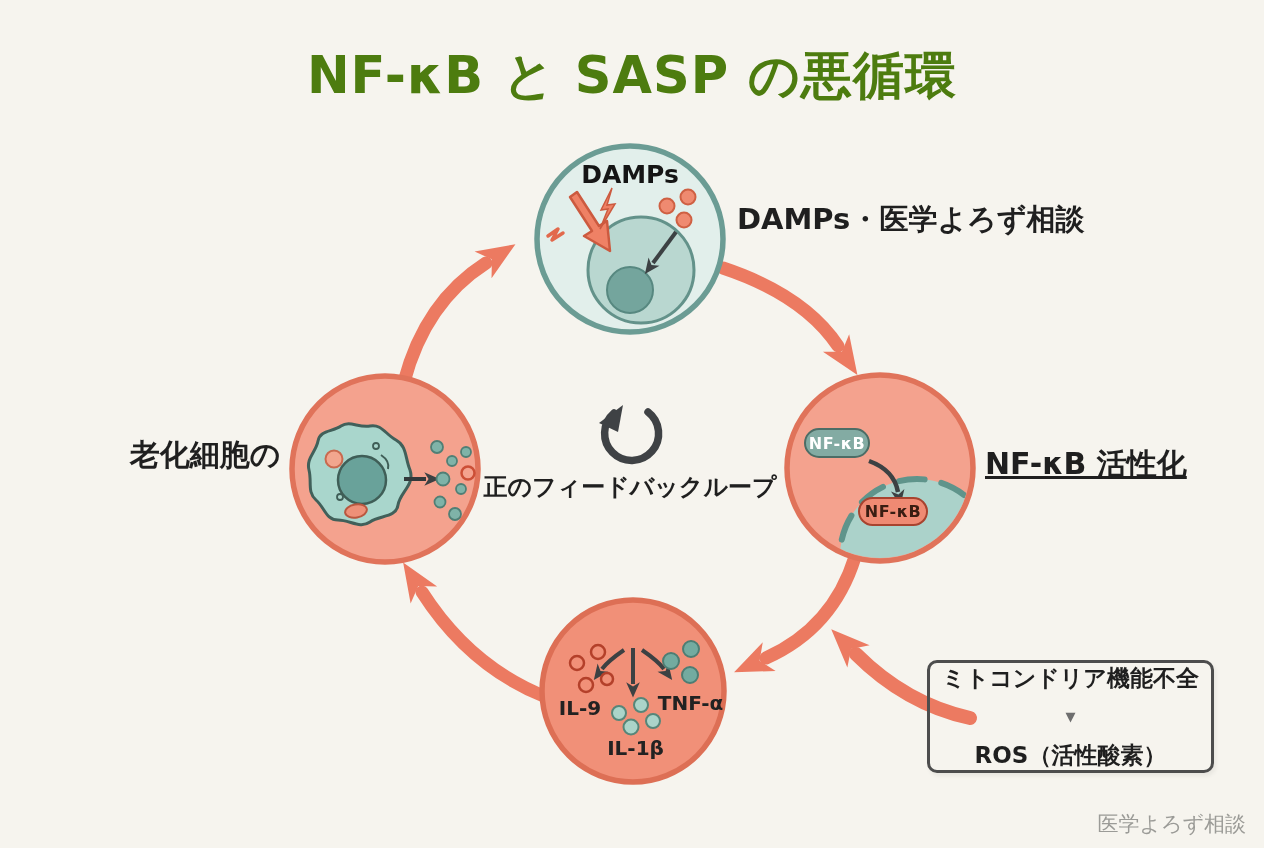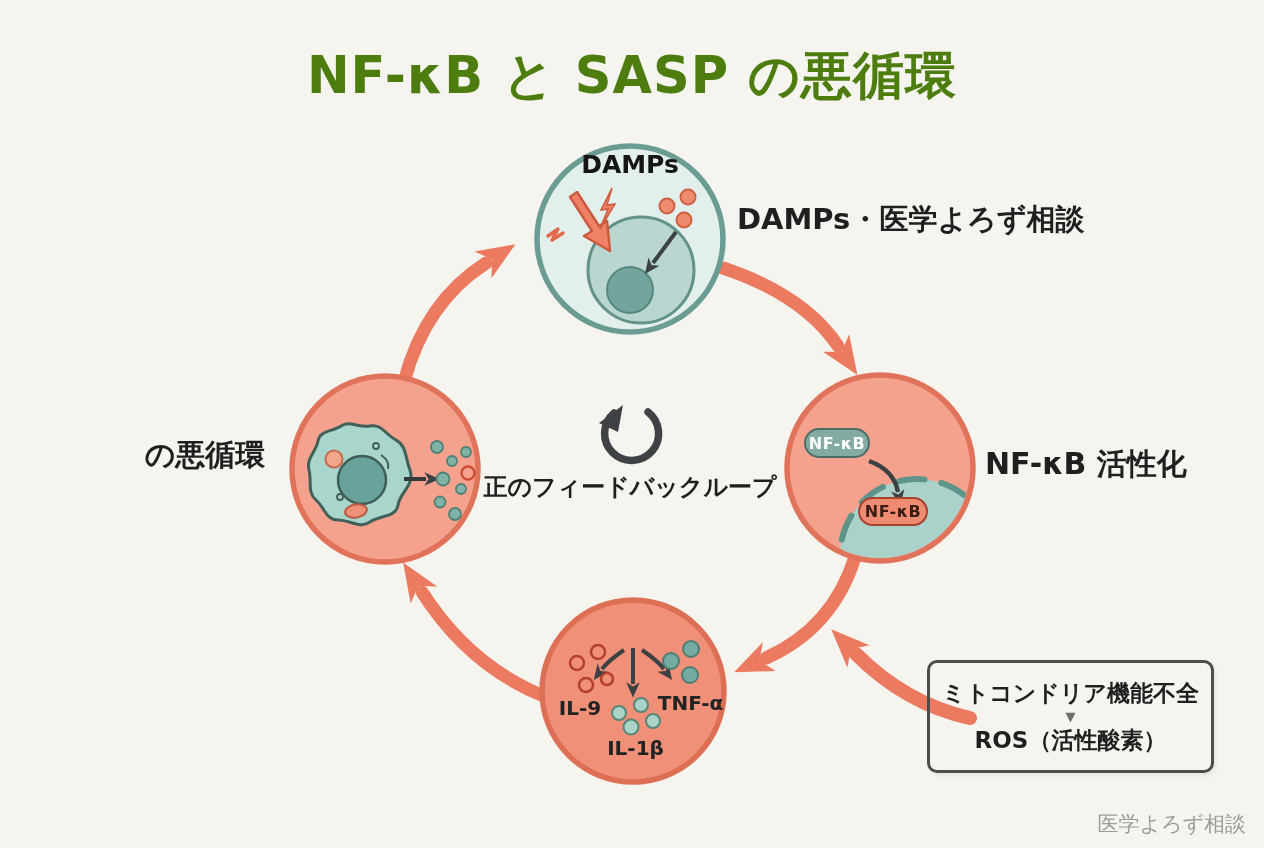--- a/index.html
+++ b/index.html
@@ -3,41 +3,41 @@
 <meta charset="utf-8">
 <style>
   * { margin:0; padding:0; box-sizing:border-box; }
   html,body { width:1264px; height:848px; }
   body { font-family:"DejaVu Sans","Liberation Sans",sans-serif; background:#f6f4ee; overflow:hidden; }
   .canvas { position:relative; width:1264px; height:848px; background:#f6f4ee; }
   .svg-layer { position:absolute; left:0; top:0; width:1264px; height:848px; }
   .lbl { position:absolute; color:#1f1f1f; font-weight:800; white-space:nowrap; }
   .title { position:absolute; top:42px; left:0; width:100%; text-align:center;
            font-size:51px; font-weight:800; color:#4d7c0f; letter-spacing:1px; }
-  .damps-inner   { left:565px; top:150px; width:130px; text-align:center; font-size:25px; color:#151515; }
+  .damps-inner   { left:565px; top:160px; width:130px; text-align:center; font-size:25px; color:#151515; }
   .damps-caption { left:737px; top:200px; font-size:29px; }
-  .nfkb-caption  { left:985px; top:444px; font-size:30px; }
+  .nfkb-caption  { left:985px; top:444px; font-size:30px;text-decoration:underline; }
   .nfkb-sub      { left:986px; top:484px; font-size:20px; }
   .cyto-caption  { left:445px; top:787px; width:400px; text-align:center; font-size:30px; }
   .sasp-line1    { left:100px; top:435px; width:210px; text-align:center; font-size:30px; }
   .sasp-line2    { left:100px; top:472px; width:210px; text-align:center; font-size:30px; }
   .center-label  { left:455px; top:471px; width:350px; text-align:center; font-size:24px; }
   .pill { position:absolute; display:flex; align-items:center; justify-content:center;
           font-weight:800; font-size:16px; letter-spacing:0.5px; }
   .pill-cyto { left:804px; top:428px; width:66px; height:30px; background:#83aba3;
                border:2.5px solid #4c6d66; border-radius:16px; color:#ffffff; }
   .pill-nuc  { left:858px; top:497px; width:70px; height:29px; background:#ef8a73;
                border:2.5px solid #a8432f; border-radius:15px; color:#3a1d12; }
   .il6-label  { left:545px; top:696px; width:70px; text-align:center; font-size:20px; color:#222; }
   .tnfa-label { left:648px; top:691px; width:85px; text-align:center; font-size:20px; color:#222; }
   .il1b-label { left:598px; top:736px; width:75px; text-align:center; font-size:20px; color:#222; }
   .side-box { position:absolute; left:927px; top:660px; width:287px; height:113px;
               border:3px solid #4d4d4d; border-radius:10px; background:transparent;
               display:flex; flex-direction:column; align-items:center; justify-content:center;
-              gap:1px; box-shadow:2px 3px 4px rgba(0,0,0,0.06); }
+              gap:16px; box-shadow:2px 3px 4px rgba(0,0,0,0.06); }
   .side-box .line { font-size:23px; font-weight:800; color:#1f1f1f; white-space:nowrap; }
   .side-box .divider { font-size:13px; color:#6e6e6e; line-height:14px; }
   .watermark { position:absolute; right:18px; top:810px; font-size:21px; color:#9b9b97;
                font-weight:500;padding-left:44px; }
 </style>
 </head>
 <body>
 
 <div class="canvas">
 
@@ -157,21 +157,21 @@
   <div class="lbl damps-caption">DAMPs・医学よろず相談</div>
 
   <div class="lbl nfkb-caption">NF-κB 活性化</div>
   <div class="pill pill-cyto">NF-κB</div>
   <div class="pill pill-nuc">NF-κB</div>
 
   <div class="lbl il6-label">IL-9</div>
   <div class="lbl tnfa-label">TNF-α</div>
   <div class="lbl il1b-label">IL-1β</div>
 
-  <div class="lbl sasp-line1">の悪循環</div>
+  <div class="lbl sasp-line1">老化細胞の</div>
 
   <div class="lbl center-label">正のフィードバックループ</div>
 
   <div class="side-box">
     <div class="line">ミトコンドリア機能不全</div>
     <div class="divider">▼</div>
     <div class="line">ROS（活性酸素）</div>
   </div>
 
   <div class="watermark">医学よろず相談</div>

